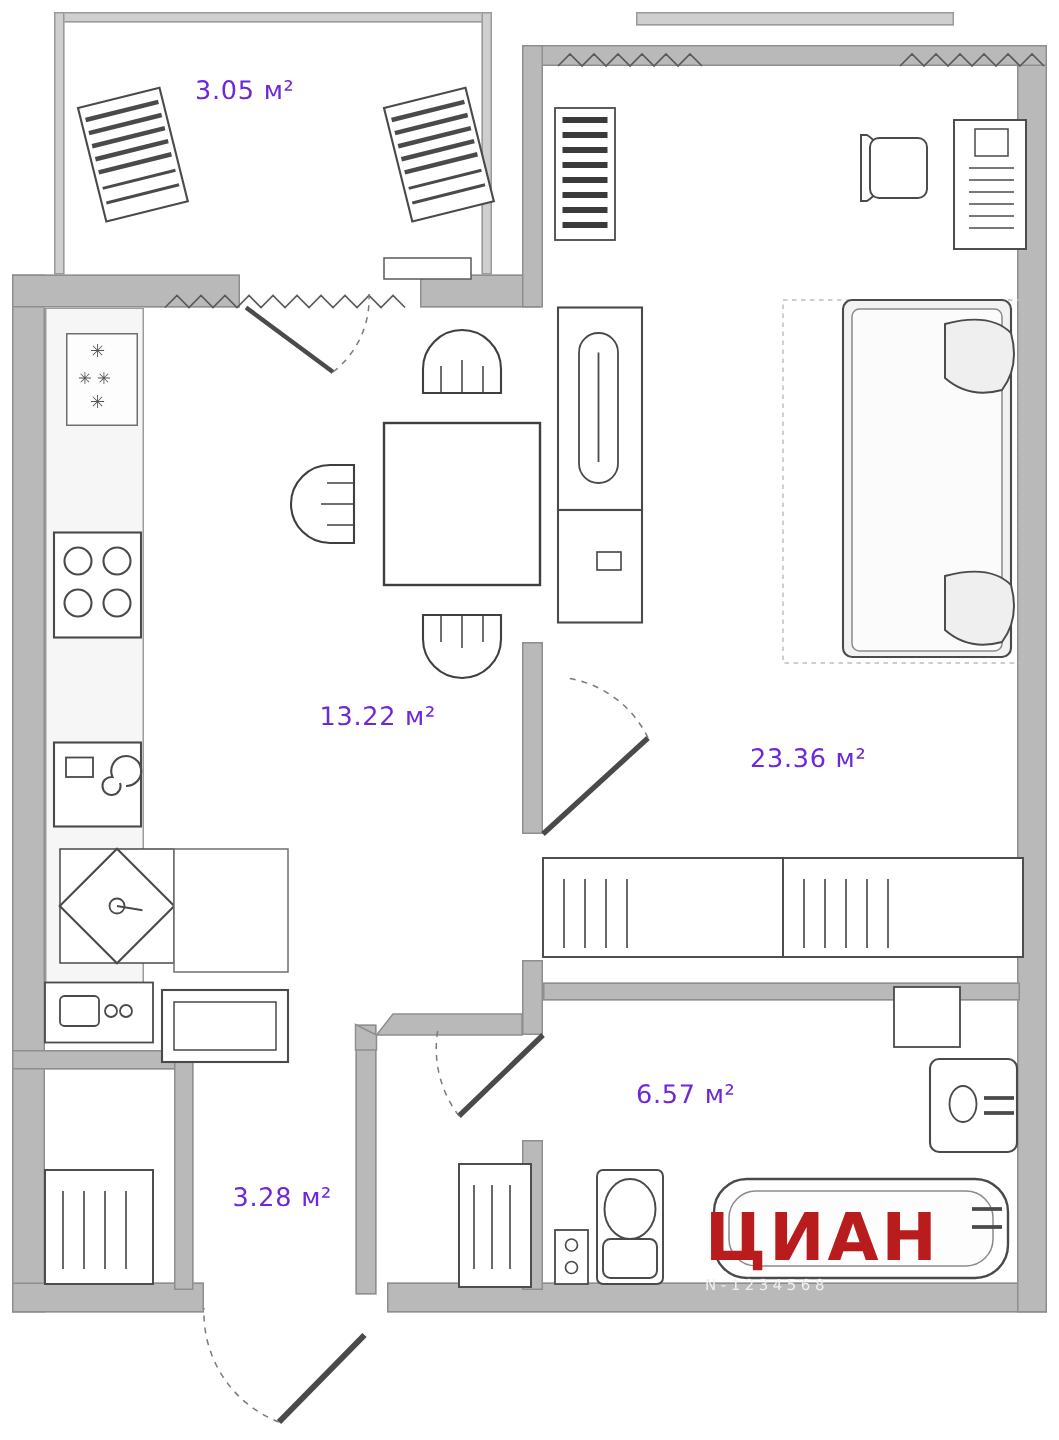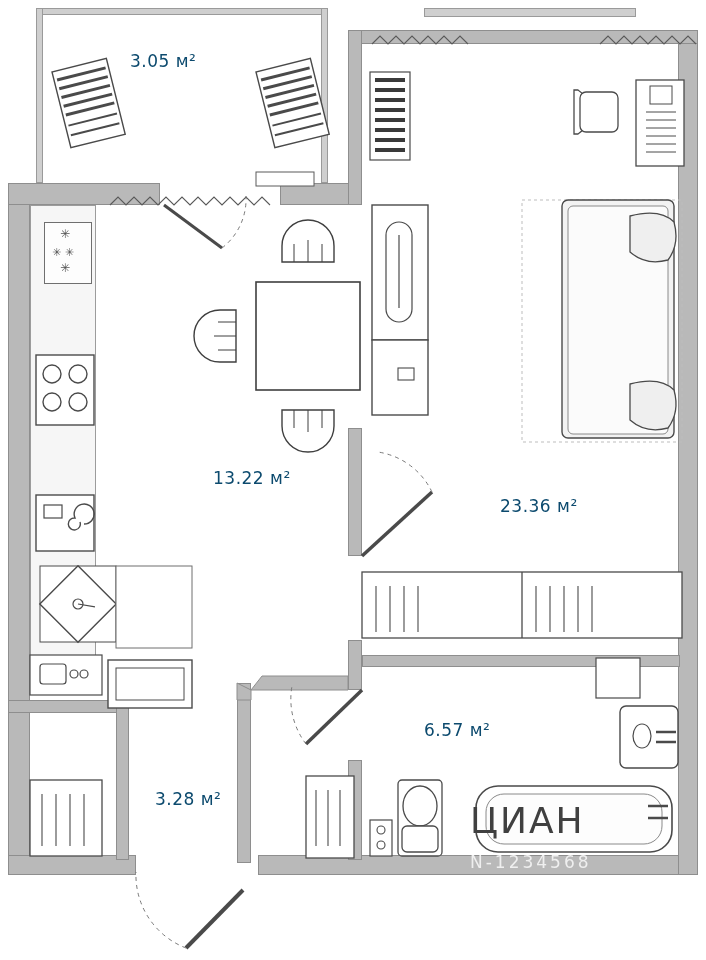--- a/index.html
+++ b/index.html
@@ -1,25 +1,25 @@
 <!DOCTYPE html>
 <html><head>
 <meta charset="utf-8">
 <style>
   html,body{margin:0;padding:0;background:#ffffff;}
   body{font-family:"DejaVu Sans", sans-serif;}
   #plan{position:relative;width:706px;height:960px;overflow:hidden;background:#fff;}
   .wall{position:absolute;background:#b9b9b9;border:1px solid #8e8e8e;box-sizing:border-box;}
   .wallthin{position:absolute;background:#cfcfcf;border:1px solid #9a9a9a;box-sizing:border-box;}
-  .room-label{position:absolute;font-size:17px;color:#0c4a6e;letter-spacing:0.5px;white-space:nowrap;}
+  .room-label{position:absolute;font-size:17px;color:#6d28d9;letter-spacing:0.5px;white-space:nowrap;}
   .furn{position:absolute;box-sizing:border-box;border:1px solid #6f6f6f;background:#fdfdfd;}
   .furn-l{position:absolute;box-sizing:border-box;border:1px solid #9c9c9c;background:#f6f6f6;}
   svg{position:absolute;left:0;top:0;overflow:visible;}
-  .wm{position:absolute;font-size:36px;color:#404040;letter-spacing:2px;font-weight:normal;user-select:none;}
-  .wm2{position:absolute;font-size:17px;color:#efefef;letter-spacing:3px;user-select:none;}
+  .wm{position:absolute;font-size:44px;color:#b91c1c;letter-spacing:2px;font-weight:bold;user-select:none;}
+  .wm2{position:absolute;font-size:10px;color:#efefef;letter-spacing:3px;user-select:none;}
 </style>
 </head>
 <body>
 
 <div id="plan">
 
   <div class="wallthin" style="left:36px;top:8px;width:292px;height:7px;"></div>
   <div class="wallthin" style="left:36px;top:8px;width:7px;height:175px;"></div>
   <div class="wallthin" style="left:321px;top:8px;width:7px;height:175px;"></div>
   <div class="wallthin" style="left:424px;top:8px;width:212px;height:9px;"></div>

